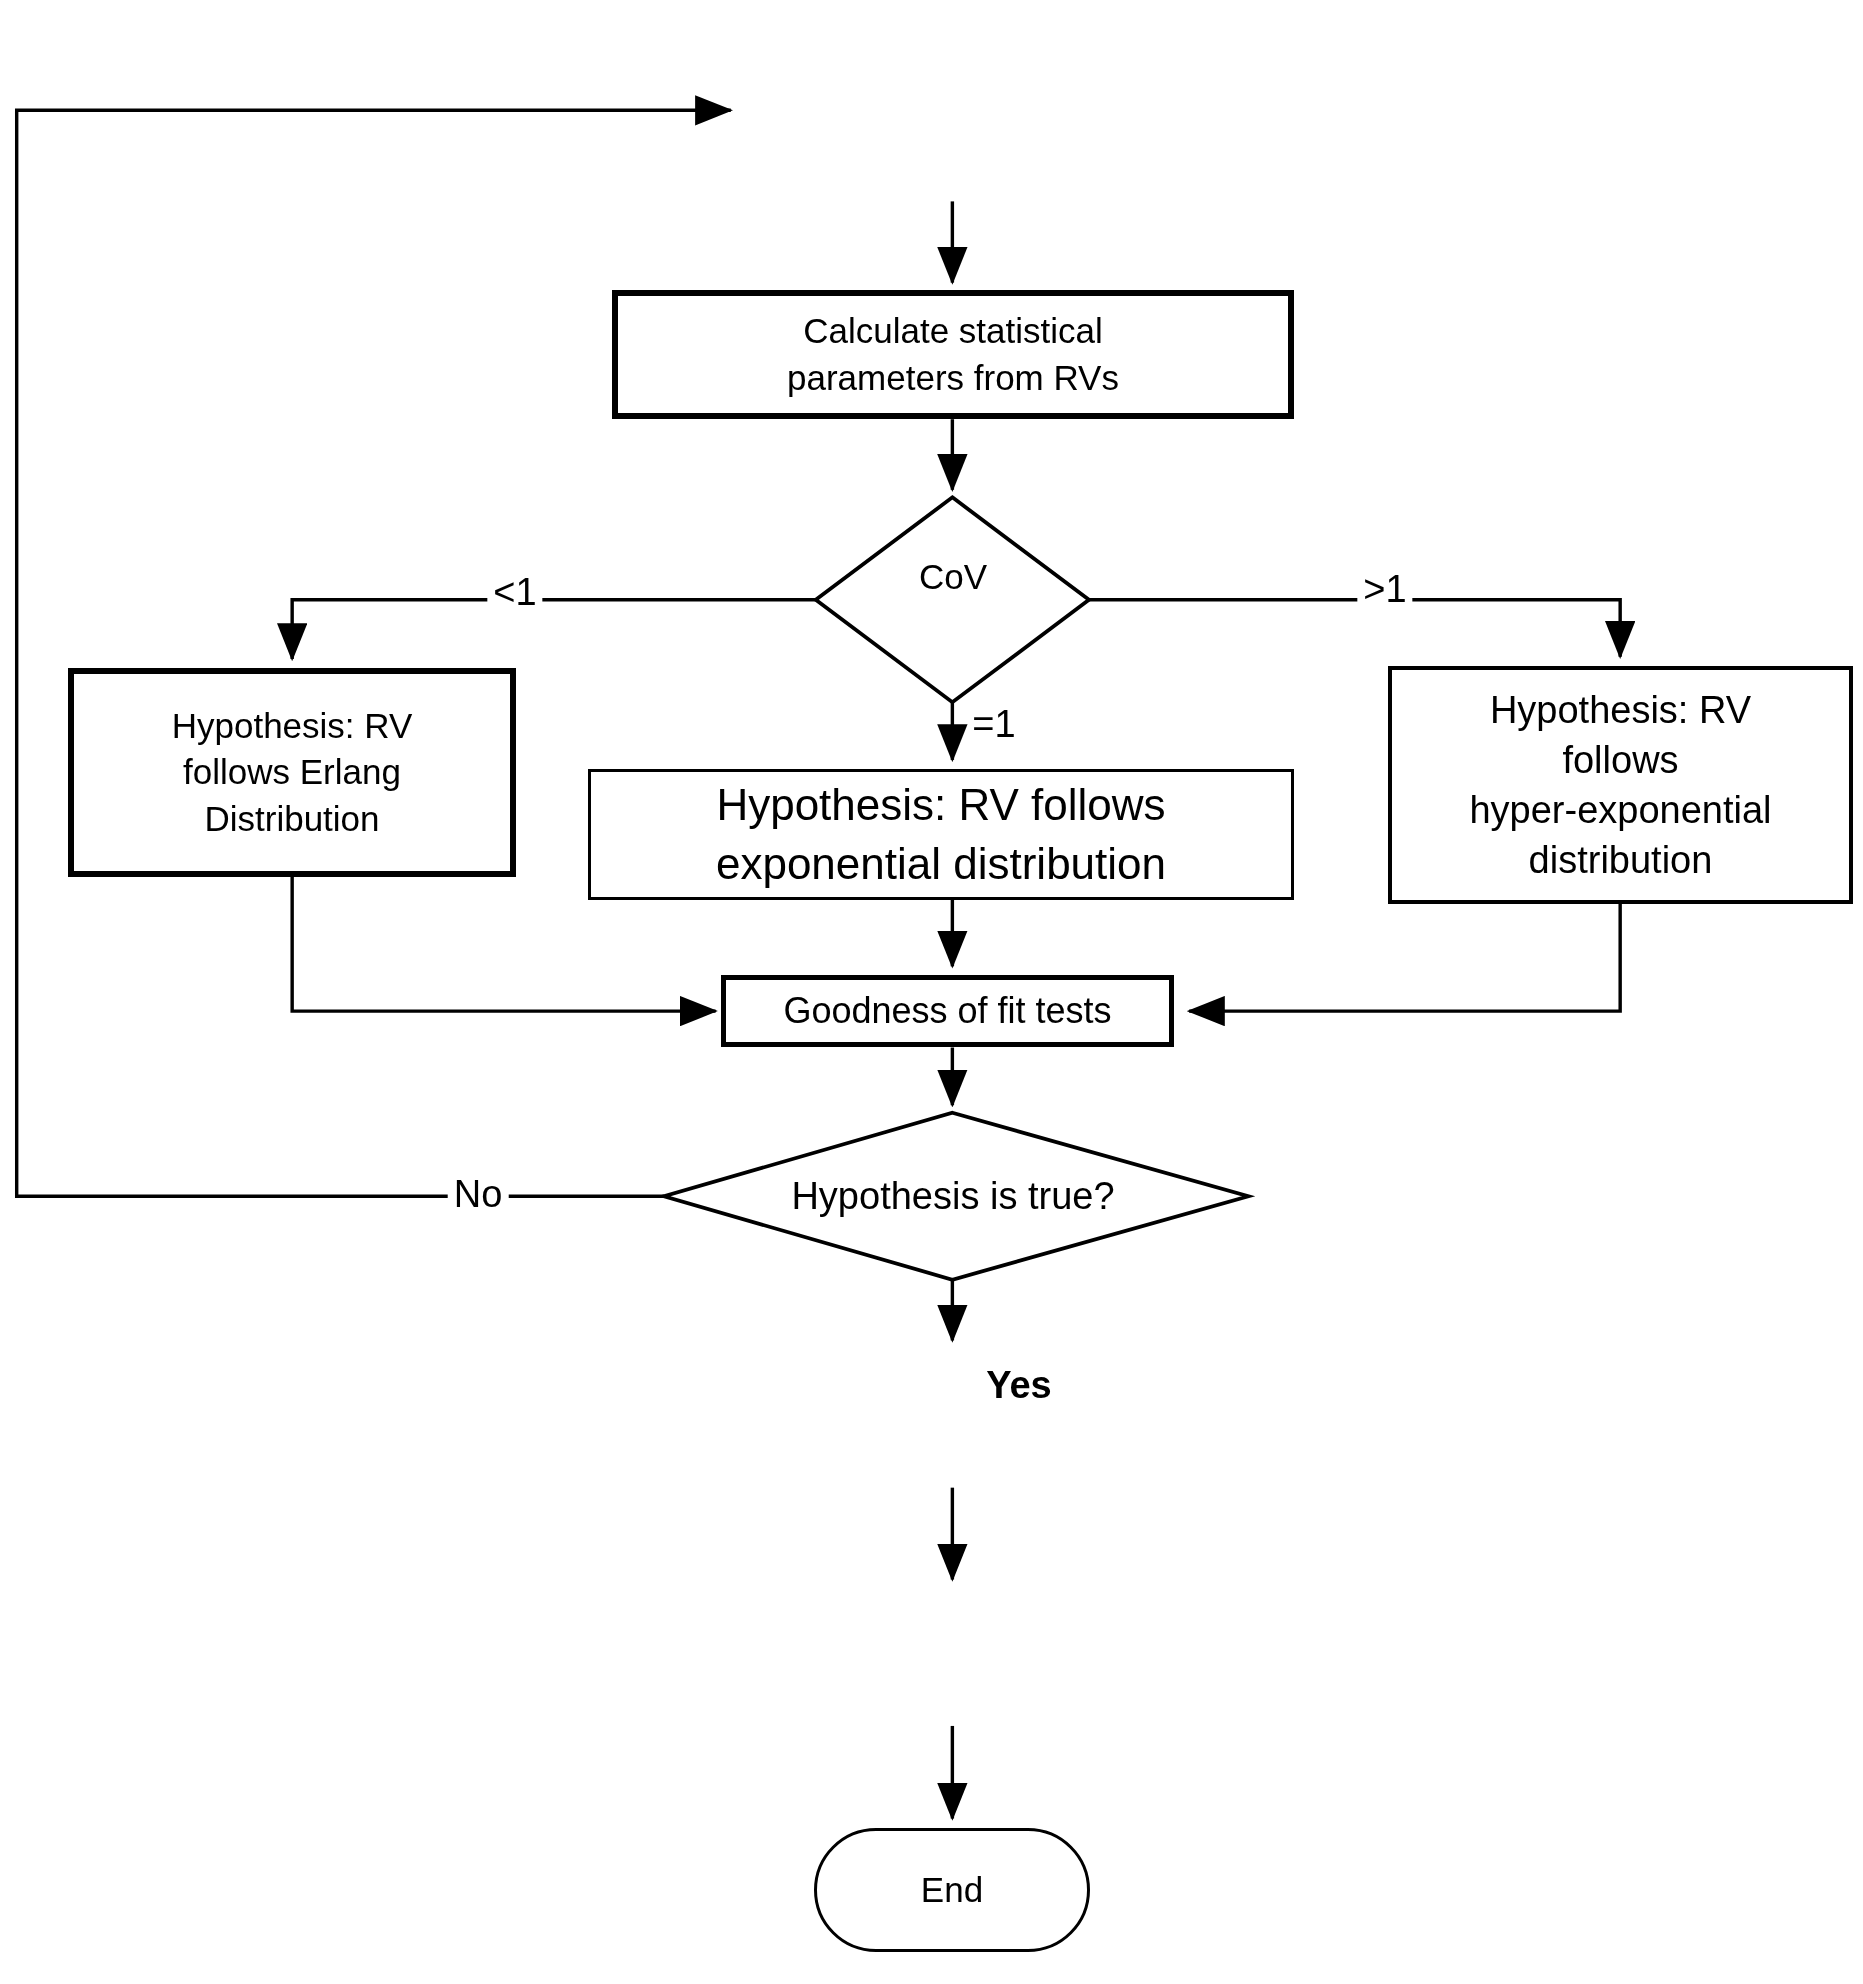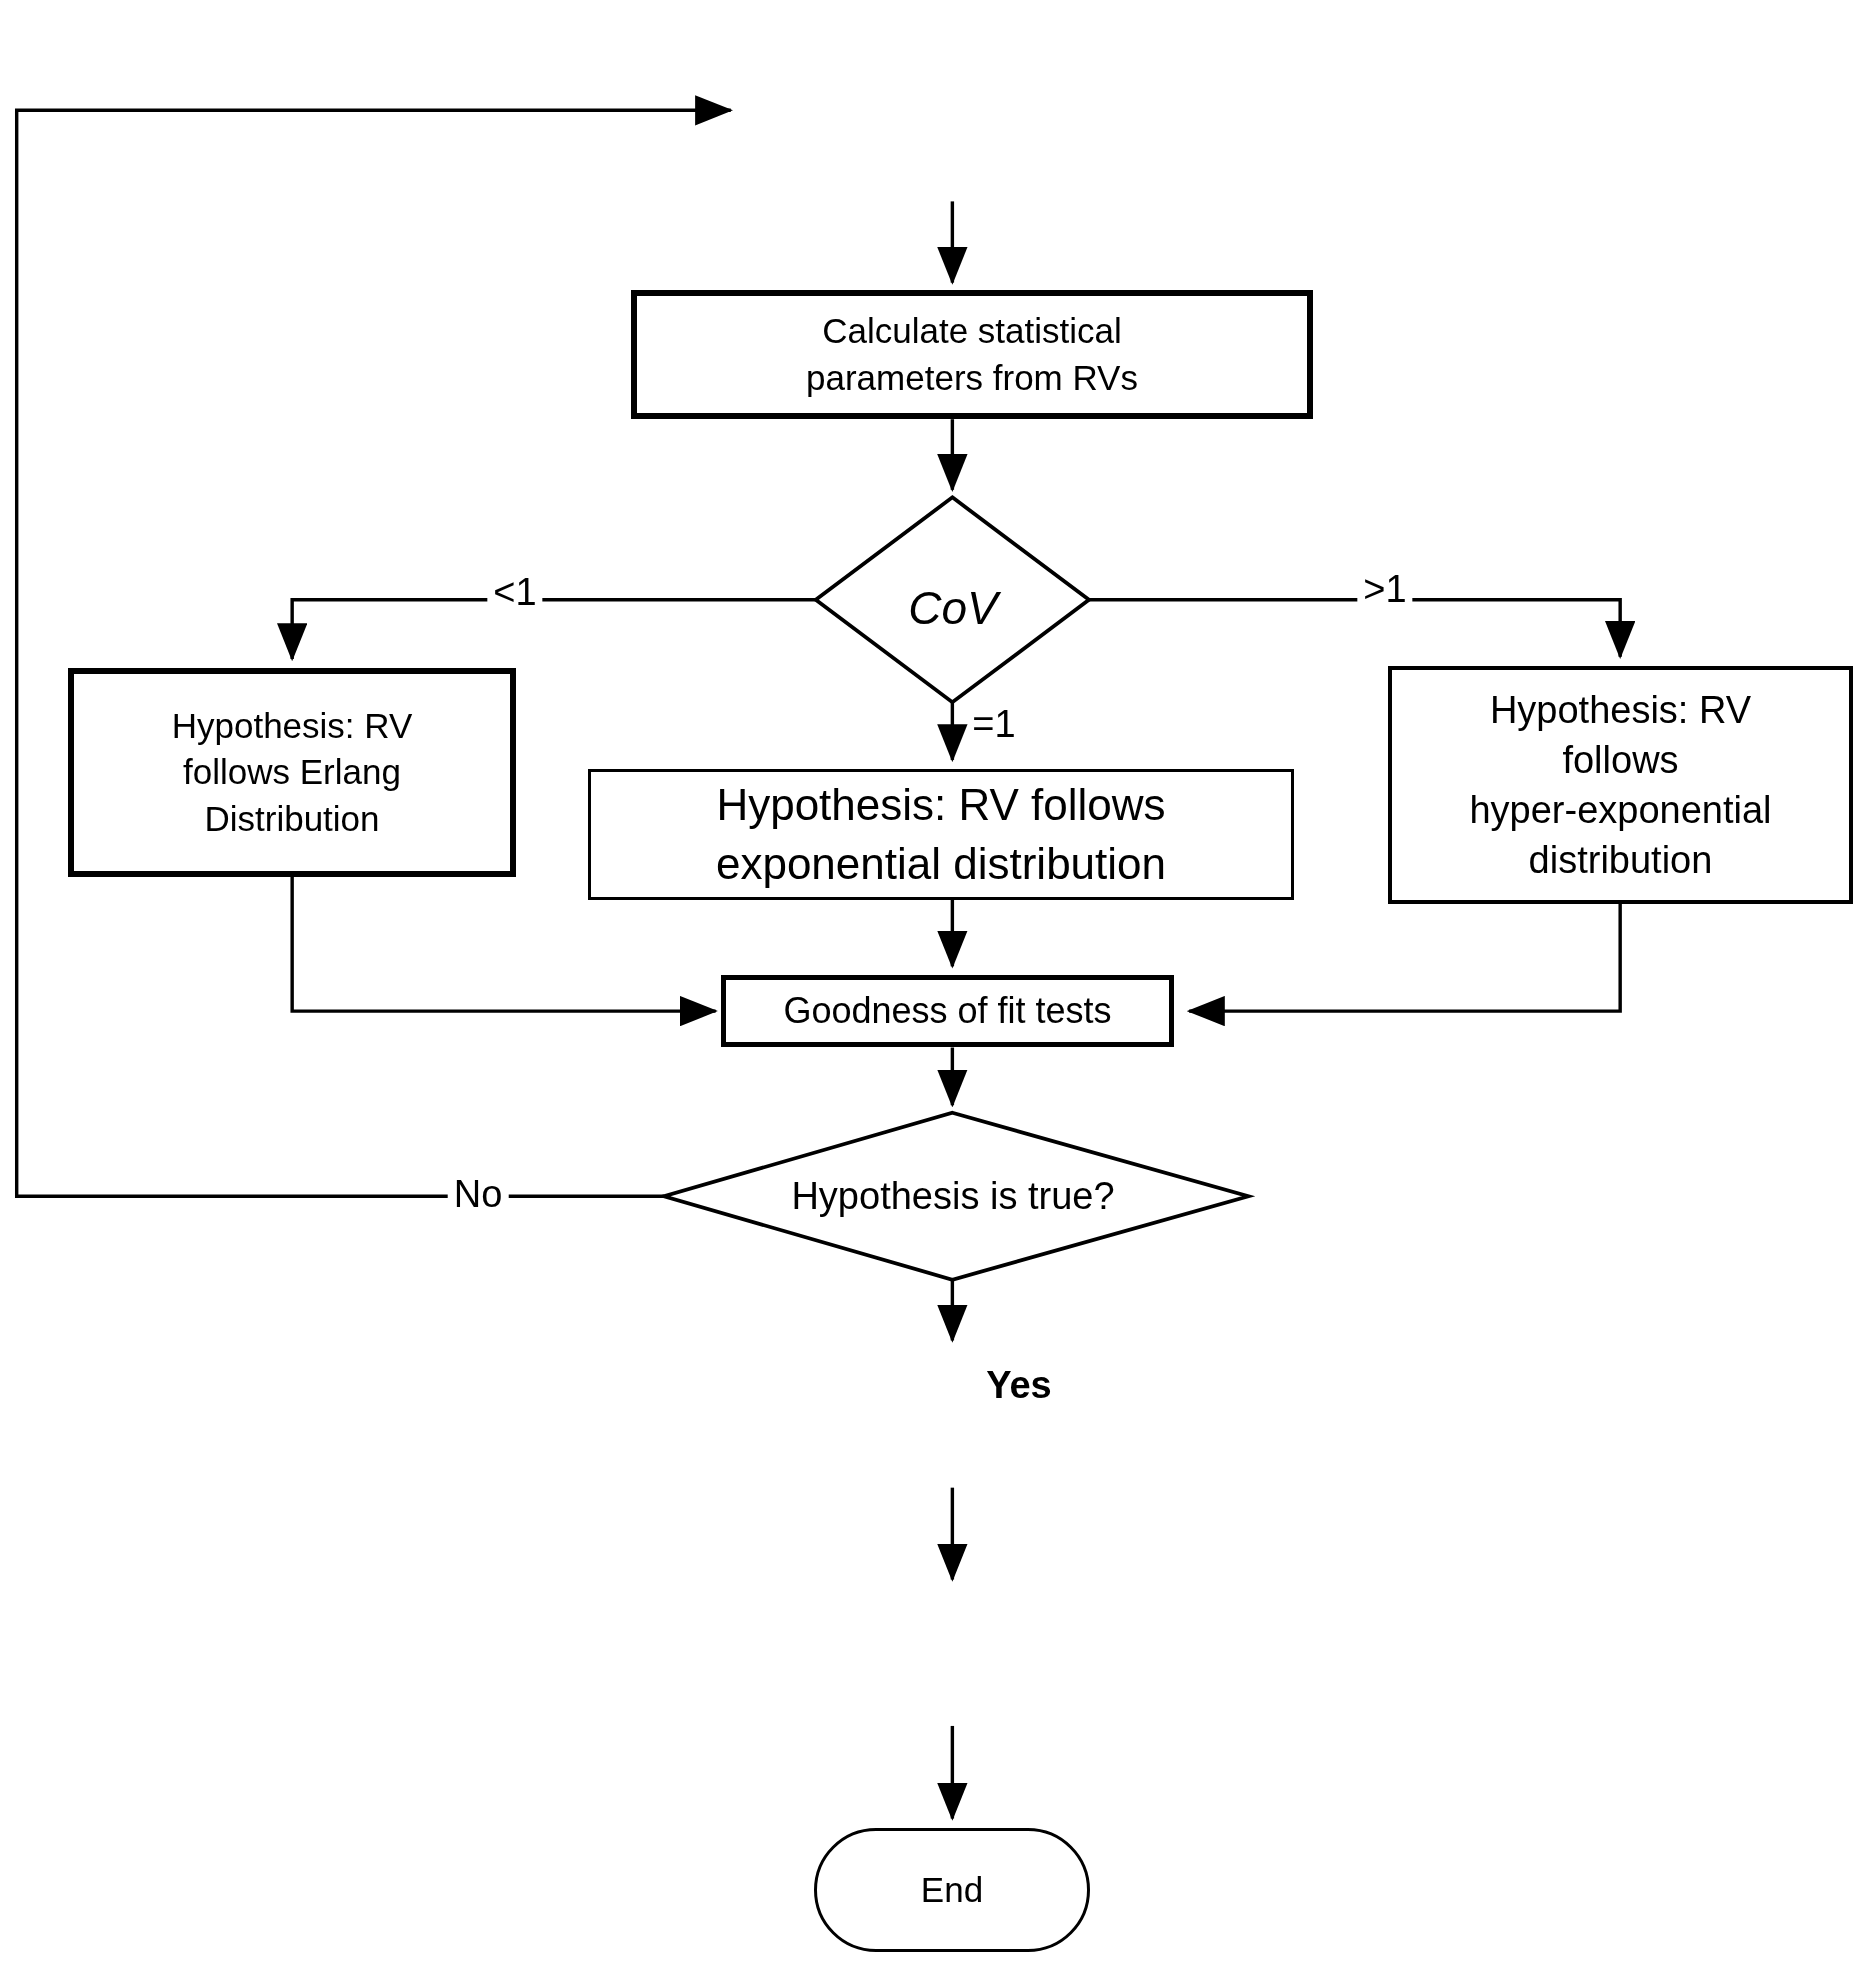--- a/index.html
+++ b/index.html
@@ -57,30 +57,30 @@
     transform: translate(-50%, -50%);
     background: #ffffff;
     padding: 1.5px 6px;
     font-size: 38px;
     line-height: 1;
     white-space: nowrap;
   }
 
   
   #n-start    { left: 740px;  top: 15px;   width: 421px;  height: 186px; border-radius: 91px; font-size: 35px; }
-  #n-calc     { left: 612px;  top: 290px;  width: 682px;  height: 129px; border-width: 6px; font-size: 35px; margin-left: 19px; }
+  #n-calc     { left: 612px;  top: 290px;  width: 682px;  height: 129px; border-width: 6px; font-size: 35px; }
   #n-erlang   { left: 68px;   top: 668px;  width: 448px;  height: 209px; border-width: 6px; font-size: 35px; }
   #n-expon    { left: 588px;  top: 769px; width: 706px;  height: 131px; border-width: 3.8px; font-size: 44px; }
   #n-hyper    { left: 1388px; top: 666px;  width: 465px;  height: 238px; border-width: 4.6px; font-size: 38px; }
   #n-goodness { left: 721px;  top: 975px; width: 453px;  height: 72px;  border-width: 5.3px; font-size: 36px; }
   #n-simulate { left: 416px;  top: 1350px; width: 1073px; height: 138px; border-width: 6px; font-size: 36px; }
   #n-validate { left: 416px;  top: 1589px; width: 1073px; height: 137px; border-width: 6px; font-size: 36px; }
   #n-end      { left: 814px; top: 1828px; width: 276px;  height: 124px; border-radius: 70px; border-width: 3px; font-size: 35px; }
 
-  #l-cov  { left: 953px; top: 608px;  font-size: 46px; font-style: italic; }
+  #l-cov  { left: 953px; top: 576px;  font-size: 35px; }
   #l-hyp  { left: 953px; top: 1196px; font-size: 38px; }
 
   #e-lt1 { left: 515px;  top: 591px; }
   #e-gt1 { left: 1385px; top: 588px; }
   #e-eq1 { left: 994px; top: 723px;  padding: 1.5px 3px; }
   #e-no  { left: 478px;  top: 1193px; }
   #e-yes { left: 1019px; top: 1384px; font-weight: bold; }
 </style>
 </head>
 <body>

